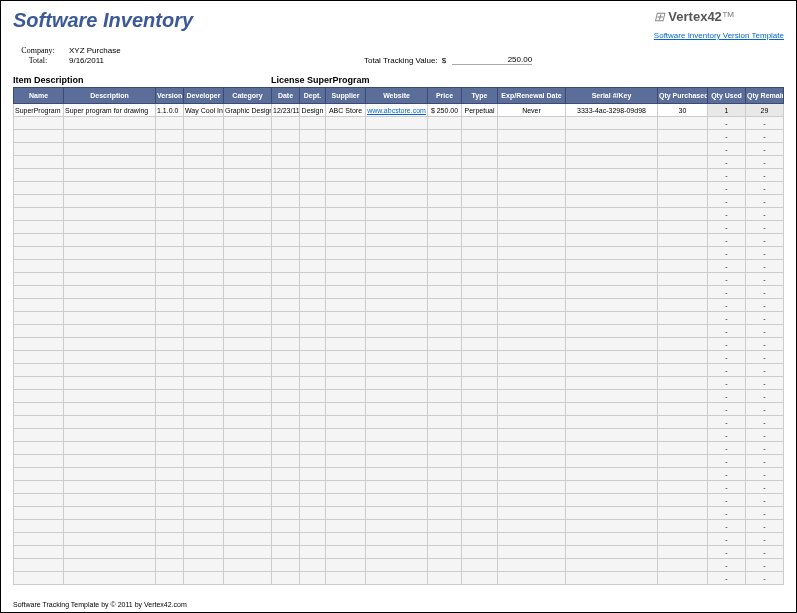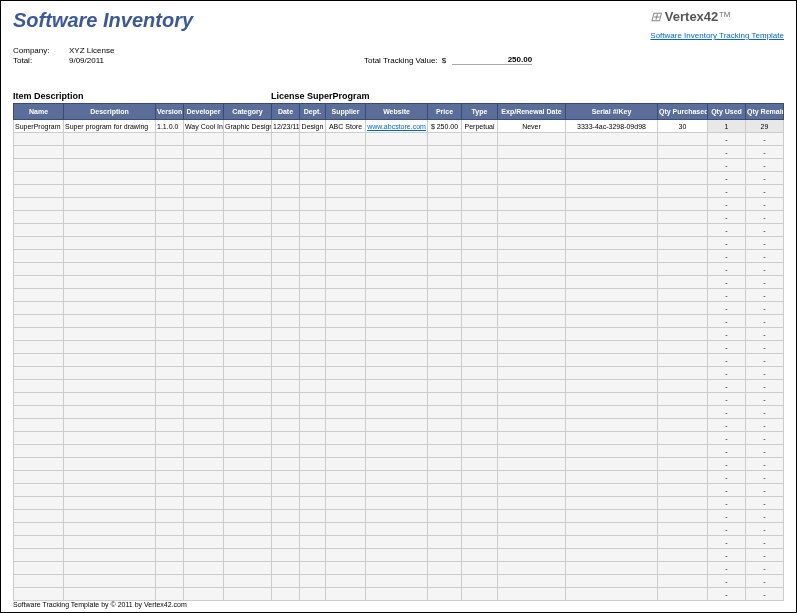--- a/index.html
+++ b/index.html
@@ -5,56 +5,56 @@
 * { box-sizing: border-box; margin: 0; padding: 0; }
 body { font-family: Arial, sans-serif; background: #fff; width: 797px; height: 613px; border: 1px solid #000; position: relative; }
 .header { padding: 8px 12px 4px 12px; display: flex; justify-content: space-between; align-items: flex-start; gap: 24px; }
 .title { font-size: 20px; font-weight: bold; color: #3b5998; font-style: italic; }
 .brand { text-align: left; }
 .brand-logo { font-size: 13px; color: #888; font-style: italic; }
 .brand-logo b { color: #555; font-style: normal; }
 .brand-link { font-size: 8px; color: #0066cc; text-decoration: underline; }
 .meta { padding: 0 12px 8px 12px; font-size: 8px; }
 .meta-row { display: flex; }
-.meta-label { width: 50px; text-align: left; margin-right: 6px; }
+.meta-label { width: 50px; text-align: center; margin-right: 6px; font-family: Liberation Serif, serif; }
 .totalrow { display: flex; align-items: center; font-size: 8px; }
 .totalrow .lbl { margin-left: 260px; }
 .totalrow .cur { margin-left: 4px; }
-.totalrow .val { margin-left: 6px; display: inline-block; width: 80px; text-align: right; border-bottom: 1px solid #aaa; font-weight: bold; }
+.totalrow .val { margin-left: 6px; display: inline-block; width: 80px; text-align: right; border-bottom: 1px solid #aaa; font-weight: normal; }
 .sections { display: flex; font-size: 9px; font-weight: bold; padding: 0 12px; }
-.sections div { height: 14px; line-height: 14px; margin-top: 16px; }
+.sections div { height: 14px; line-height: 14px; }
 .table-wrap { padding: 0 12px; }
 table { border-collapse: collapse; width: 100%; table-layout: fixed; font-size: 7px; }
 th { background: #5b6e99; color: #fff; font-weight: bold; text-align: center; border: 1px solid #3b4a70; height: 16px; overflow: hidden; white-space: nowrap; padding: 0 1px; }
 td { border: 1px solid #ccc; height: 13px; text-align: center; overflow: hidden; white-space: nowrap; padding: 0 1px; background: #fff; }
 td.lt { text-align: left; }
 tr.empty td { background: #f5f5f5; }
 td.shaded { background: #e8e8e8; }
 a.web { color: #0066cc; text-decoration: underline; }
 .footer { position: absolute; bottom: 4px; left: 12px; font-size: 7px; }
 </style>
 </head>
 <body>
 
 <div class="header">
   <div class="title">Software Inventory</div>
   <div class="brand">
     <div class="brand-logo">⊞ <b>Vertex42</b>™</div>
-    <a class="brand-link">Software Inventory Tracking Template</a>
+    <a class="brand-link">Software Inventory Version Template</a>
   </div>
 </div>
 
 <div class="meta">
   <div class="meta-row">
     <span class="meta-label">Company:</span>
-    <span>XYZ License</span>
+    <span>XYZ Purchase</span>
   </div>
   <div class="totalrow">
     <span class="meta-label">Total:</span>
-    <span>9/09/2011</span>
+    <span>9/16/2011</span>
     <span class="lbl">Total Tracking Value:</span>
     <span class="cur">$</span>
     <span class="val">250.00</span>
   </div>
 </div>
 
 <div class="sections">
   <div style="width:258px">Item Description</div>
   <div>License SuperProgram</div>
 </div>

